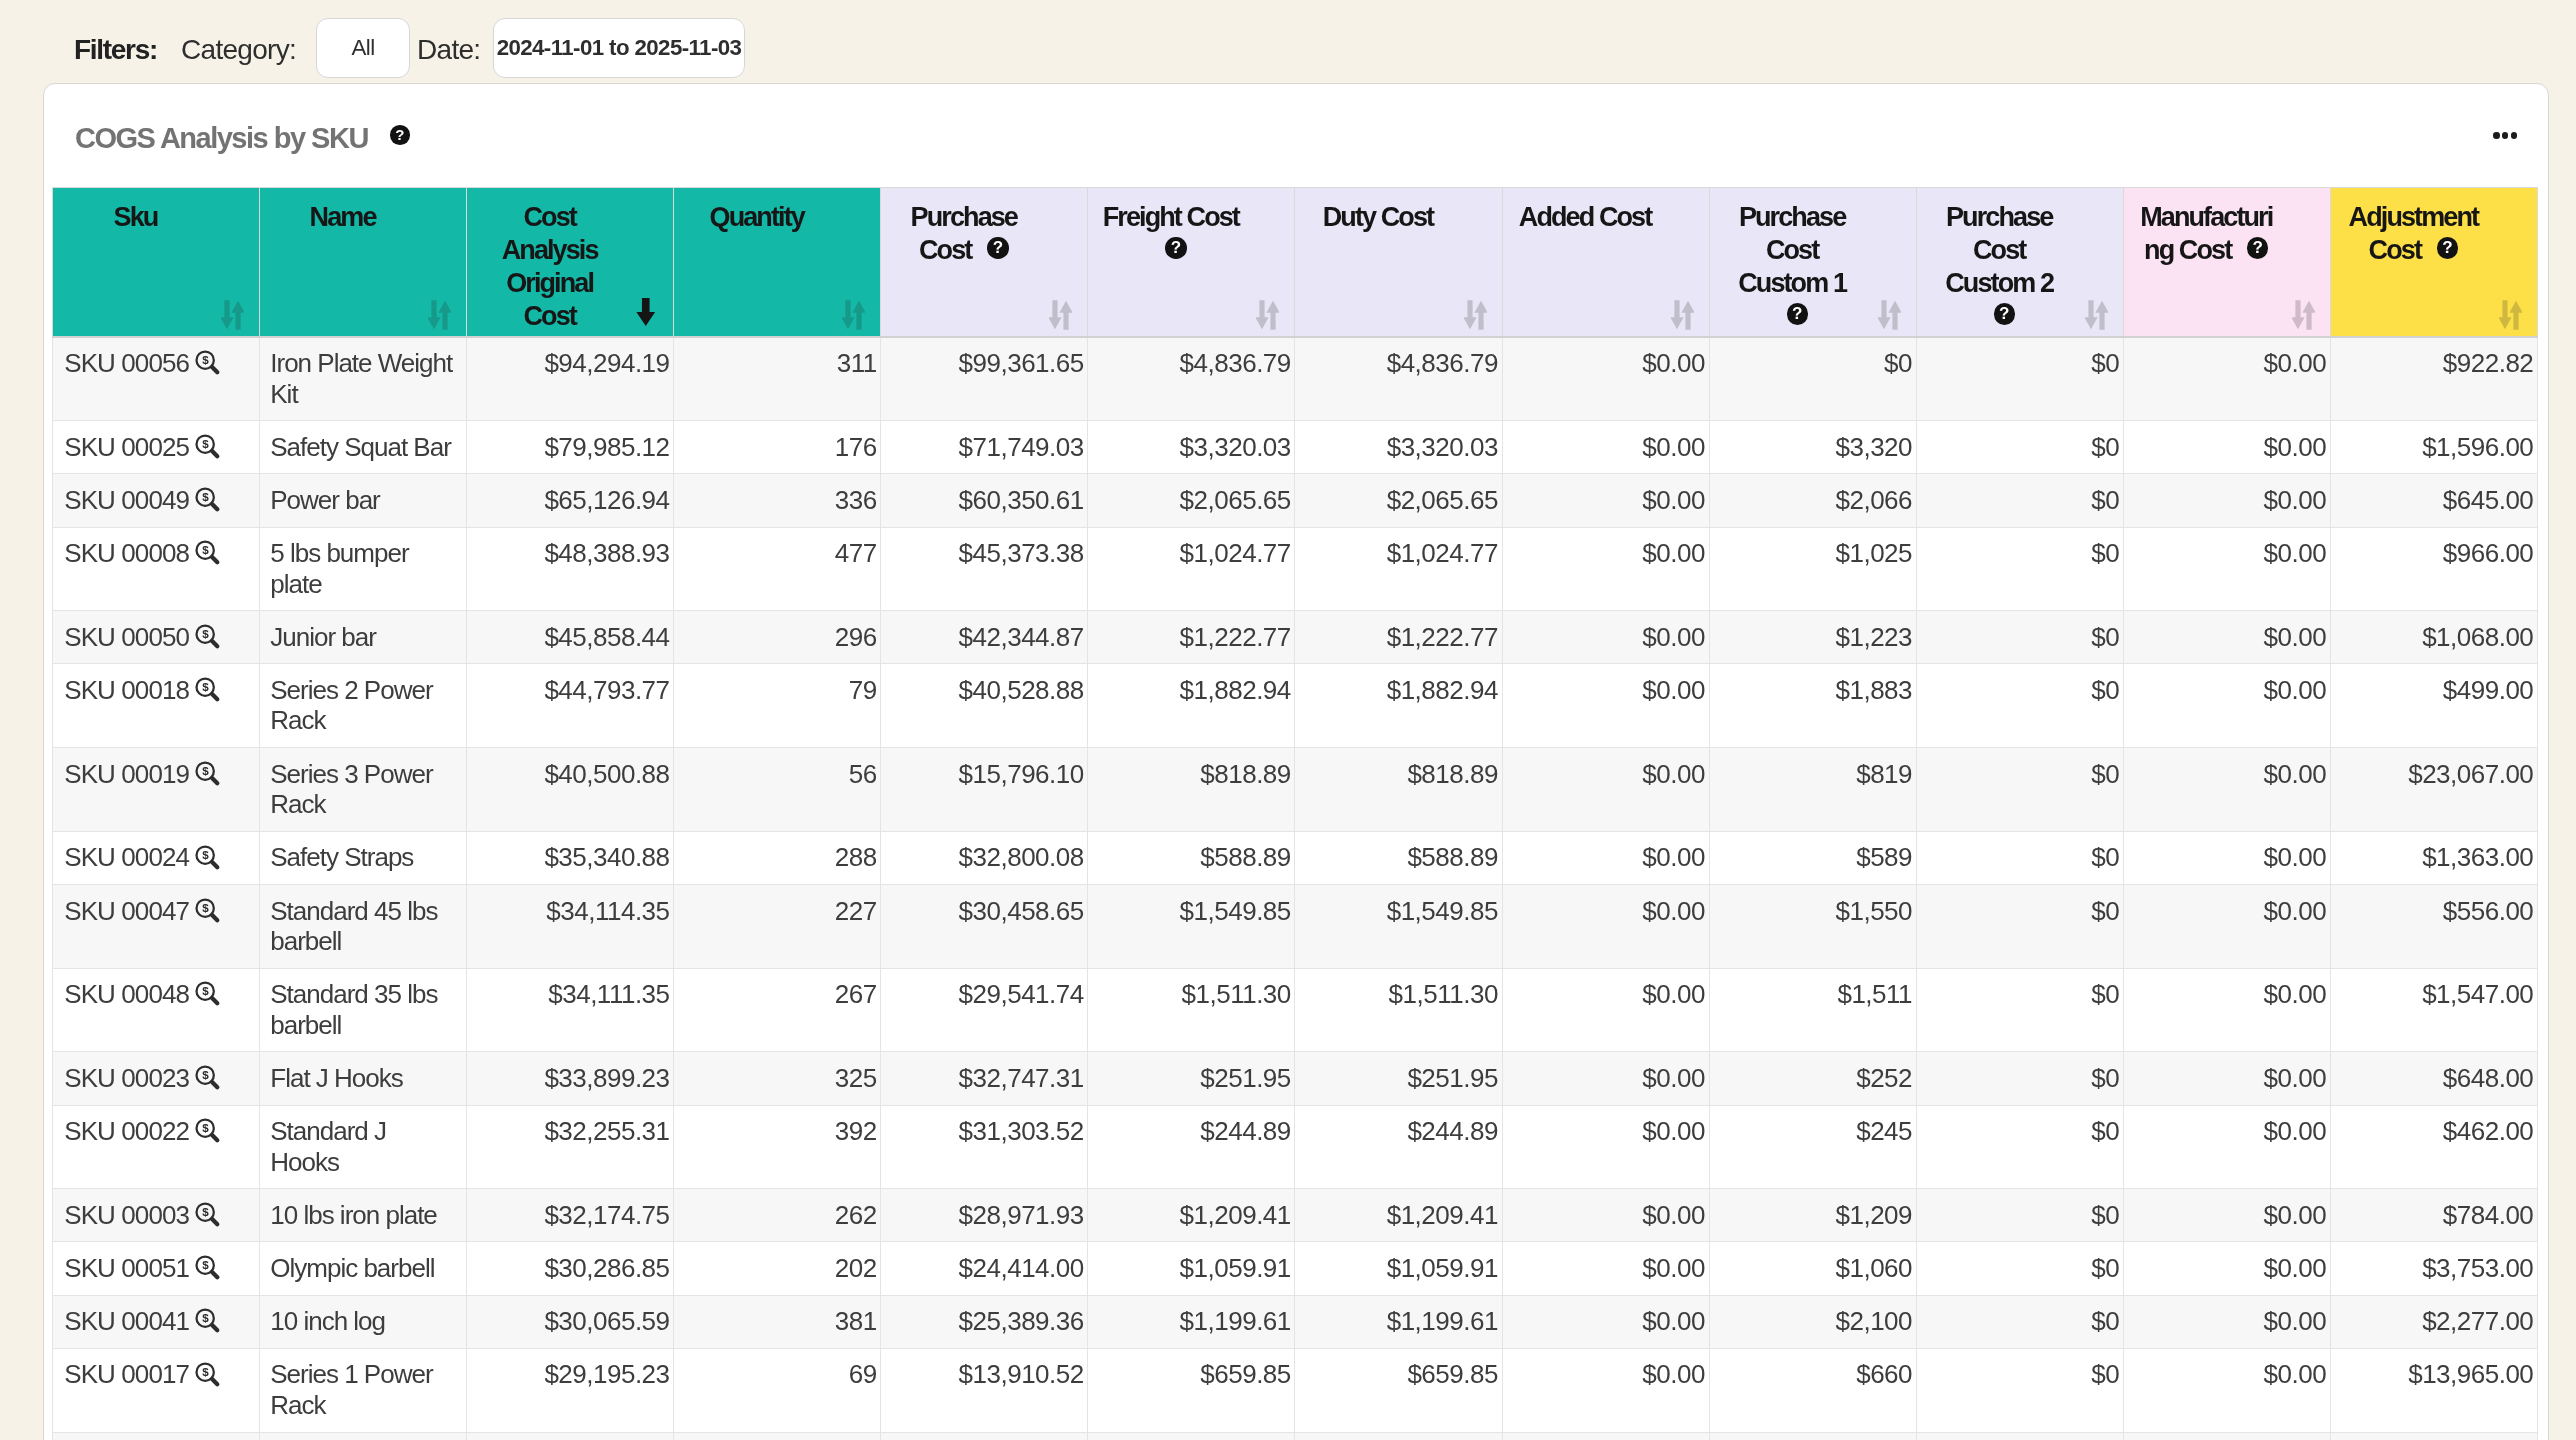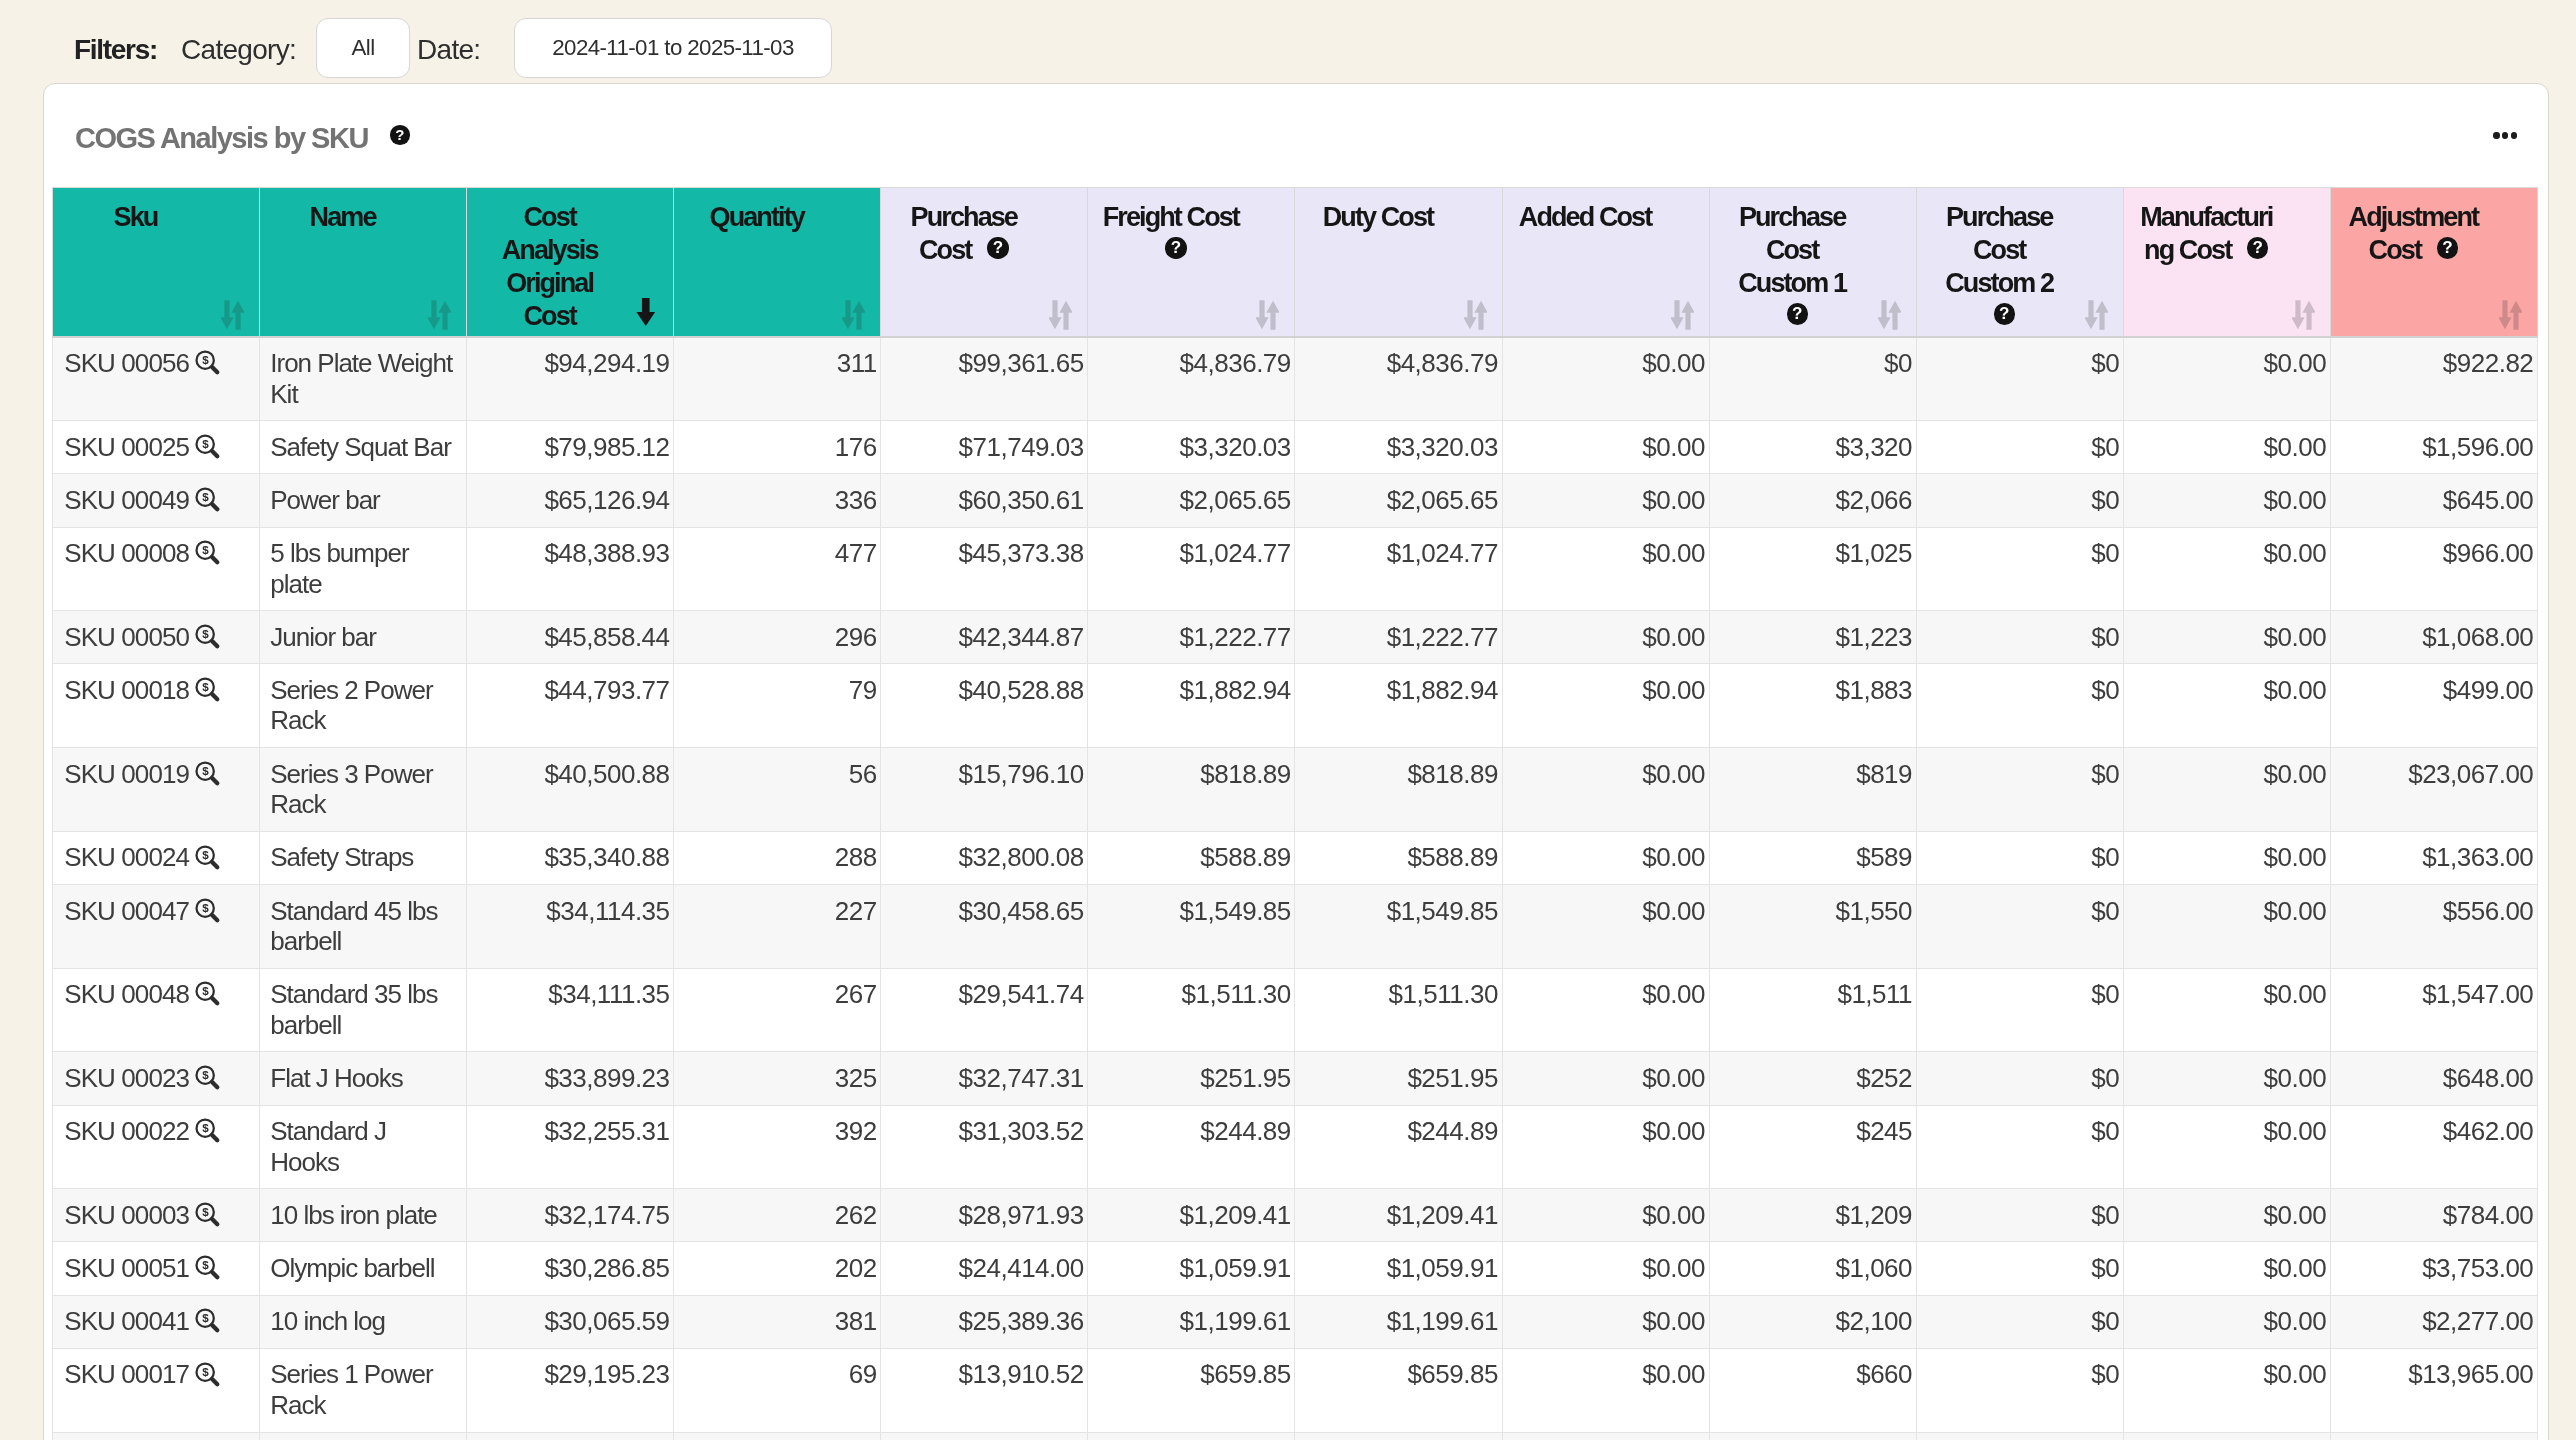--- a/index.html
+++ b/index.html
@@ -15,37 +15,37 @@
 .tq{position:absolute;left:346px;top:41px;margin-left:0;width:19.5px;height:19.5px;line-height:19.5px;font-size:15px;}
 .dots{position:absolute;right:31px;top:48px;display:flex;gap:2.2px;}
 .dots i{width:6.5px;height:6.5px;border-radius:50%;background:#1c1c1c;}
 table{position:absolute;left:8px;top:103px;width:2486px;border-collapse:collapse;table-layout:fixed;}
 table{border:0.9px solid #cfcfcf;}
 th{position:relative;height:149px;vertical-align:top;text-align:center;
  padding:13px 43px 0 1.9px;font-size:27px;font-weight:bold;color:#161616;letter-spacing:-1.9px;line-height:33px;
  border:0.9px solid #d9d9d9;border-bottom:2.8px solid #d2d2d2;background:#14b8a6;}
 th.lav{background:#e9e7f7;}
 th.pink{background:#fbe3f3;}
-th.cyan{background:#fca5a5;}
+th.cyan{background:#fde047;}
 .sort{position:absolute;right:15px;bottom:5.6px;fill:rgba(40,40,40,0.21);}
 .sorted{position:absolute;right:17.7px;bottom:9.3px;}
 td{vertical-align:top;padding:10.5px 5.6px 11.2px 10.2px;font-size:26px;color:#3d3d3d;line-height:30.5px;
  border:0.9px solid #e4e4e4;letter-spacing:-0.8px;}
 tr.odd td{background:#f7f7f7;}
 td.num{text-align:right;letter-spacing:-0.5px;padding-right:3.7px;}
 td.name{letter-spacing:-1px;}
 td.sku{white-space:nowrap;letter-spacing:-0.9px;padding-left:11.2px;}
 .mag{vertical-align:-4.2px;margin-left:4.7px;}
 </style></head><body>
 <div class="fbar">
  <span class="fl" style="left:74px;">Filters:</span>
  <span class="fr" style="left:181px;">Category:</span>
  <div class="fbox" style="left:316px;width:94px;">All</div>
  <span class="fr" style="left:417px;">Date:</span>
- <div class="fbox" style="left:514px;width:318px;">2024-11-01 to 2025-11-03</div>
+ <div class="fbox" style="left:493px;width:252px;font-weight:bold;">2024-11-01 to 2025-11-03</div>
 </div>
 <div class="card">
  <span class="title">COGS Analysis by SKU</span>
     <span class="q tq">?</span>
  <div class="dots">
       <i></i>
       <i></i>
       <i></i>
     </div>
  <table>

